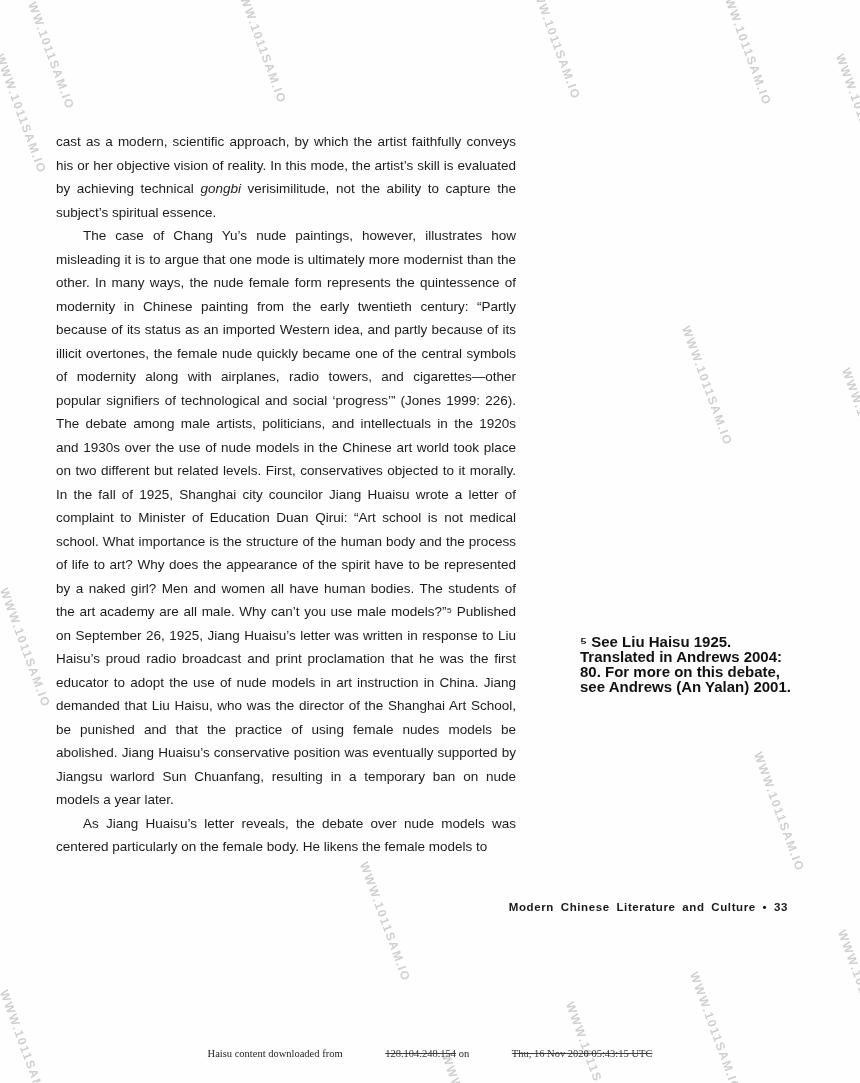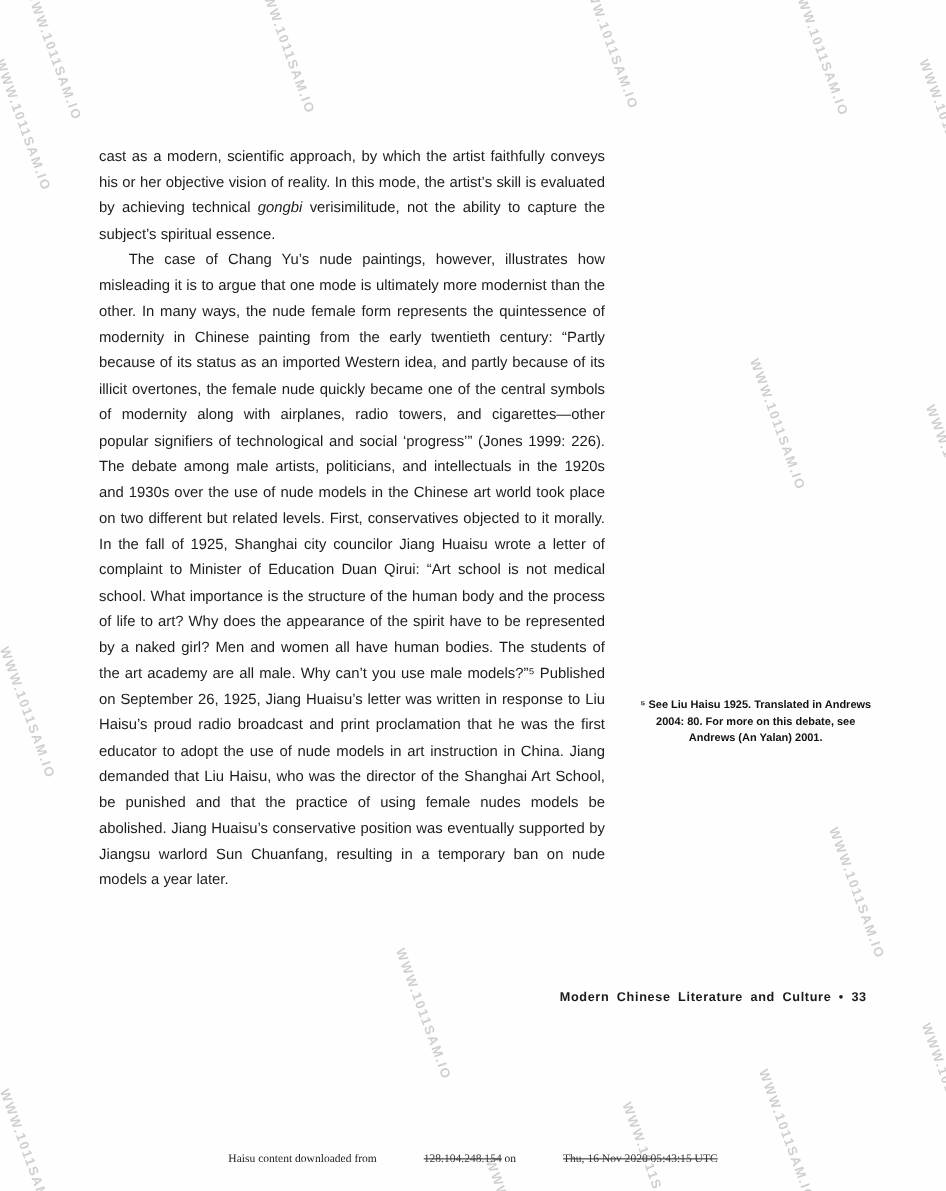--- a/index.html
+++ b/index.html
@@ -26,21 +26,21 @@
     color: rgba(150, 150, 150, 0.45);
     white-space: nowrap;
     transform: rotate(70deg);
     transform-origin: 0 0;
     user-select: none;
   }
 
   
   .body-column {
     position: absolute;
-    left: 90px;
+    left: 56px;
     top: 130px;
     width: 460px;
     font-size: 13.5px;
     line-height: 23.5px;
     color: #1c1c1c;
     text-align: justify;
   }
   .para {
     margin: 0;
     text-indent: 27px;
@@ -51,25 +51,25 @@
   .it {
     font-style: italic;
   }
 
   
   .footnote {
     position: absolute;
     left: 580px;
     top: 634px;
     width: 214px;
-    font-size: 10px;
+    font-size: 15px;
     font-weight: 700;
     line-height: 15px;
     color: #111111;
-    text-align: center;
+    text-align: left;
   }
 
   
   .running-footer {
     position: absolute;
     top: 901px;
     right: 72px;
     font-size: 11.5px;
     font-weight: 700;
     letter-spacing: 0.6px;
@@ -117,20 +117,21 @@
     <span class="wm" style="left:848px; top:928px;">WWW.1011SAM.IO</span>
     <span class="wm" style="left:700px; top:970px;">WWW.1011SAM.IO</span>
     <span class="wm" style="left:10px;  top:988px;">WWW.1011SAM.IO</span>
     <span class="wm" style="left:576px; top:1000px;">WWW.1011SAM.IO</span>
     <span class="wm" style="left:452px; top:1052px;">WWW.1011SAM.IO</span>
   </div>
 
   <main class="body-column">
     <p class="para no-indent"><span>cast as a modern, scientific approach, by which the artist faithfully conveys his or her objective vision of reality. In this mode, the artist’s skill is evaluated by achieving technical </span><em class="it">gongbi</em><span> verisimilitude, not the ability to capture the subject’s spiritual essence.</span></p>
     <p class="para">The case of Chang Yu’s nude paintings, however, illustrates how misleading it is to argue that one mode is ultimately more modernist than the other. In many ways, the nude female form represents the quintessence of modernity in Chinese painting from the early twentieth century: “Partly because of its status as an imported Western idea, and partly because of its illicit overtones, the female nude quickly became one of the central symbols of modernity along with airplanes, radio towers, and cigarettes—other popular signifiers of technological and social ‘progress’” (Jones 1999: 226). The debate among male artists, politicians, and intellectuals in the 1920s and 1930s over the use of nude models in the Chinese art world took place on two different but related levels. First, conservatives objected to it morally. In the fall of 1925, Shanghai city councilor Jiang Huaisu wrote a letter of complaint to Minister of Education Duan Qirui: “Art school is not medical school. What importance is the structure of the human body and the process of life to art? Why does the appearance of the spirit have to be represented by a naked girl? Men and women all have human bodies. The students of the art academy are all male. Why can’t you use male models?”⁵ Published on September 26, 1925, Jiang Huaisu’s letter was written in response to Liu Haisu’s proud radio broadcast and print proclamation that he was the first educator to adopt the use of nude models in art instruction in China. Jiang demanded that Liu Haisu, who was the director of the Shanghai Art School, be punished and that the practice of using female nudes models be abolished. Jiang Huaisu’s conservative position was eventually supported by Jiangsu warlord Sun Chuanfang, resulting in a temporary ban on nude models a year later.</p>
+    <p class="para">As Jiang Huaisu’s letter reveals, the debate over nude models was centered particularly on the female body. He likens the female models to</p>
   </main>
 
   <aside class="footnote">⁵ See Liu Haisu 1925. Translated in Andrews 2004: 80. For more on this debate, see Andrews (An Yalan) 2001.</aside>
 
   <div class="running-footer">Modern Chinese Literature and Culture • 33</div>
 
   <div class="jstor">
     <div><span>Haisu content downloaded from </span><span class="redacted">128.104.248.154</span><span> on </span><span class="redacted">Thu, 16 Nov 2020 05:43:15 UTC</span></div>
   </div>
 

